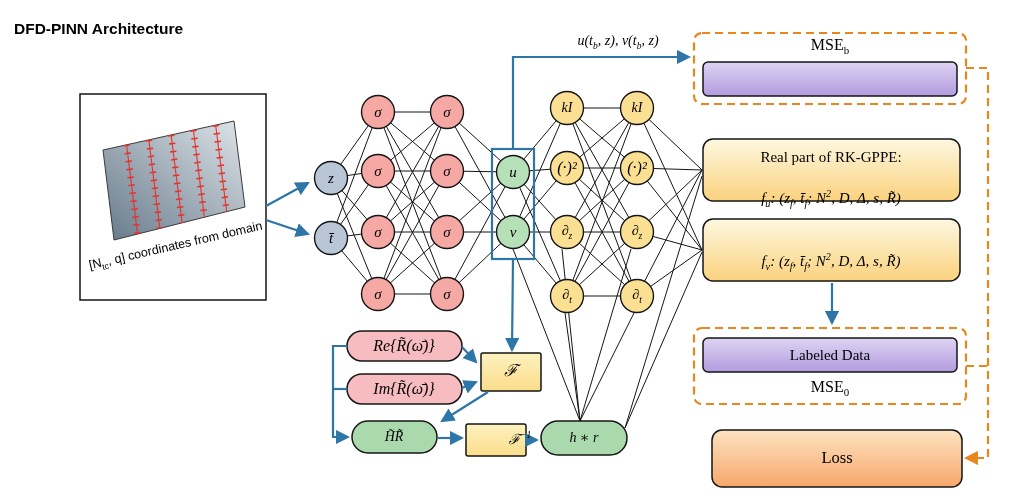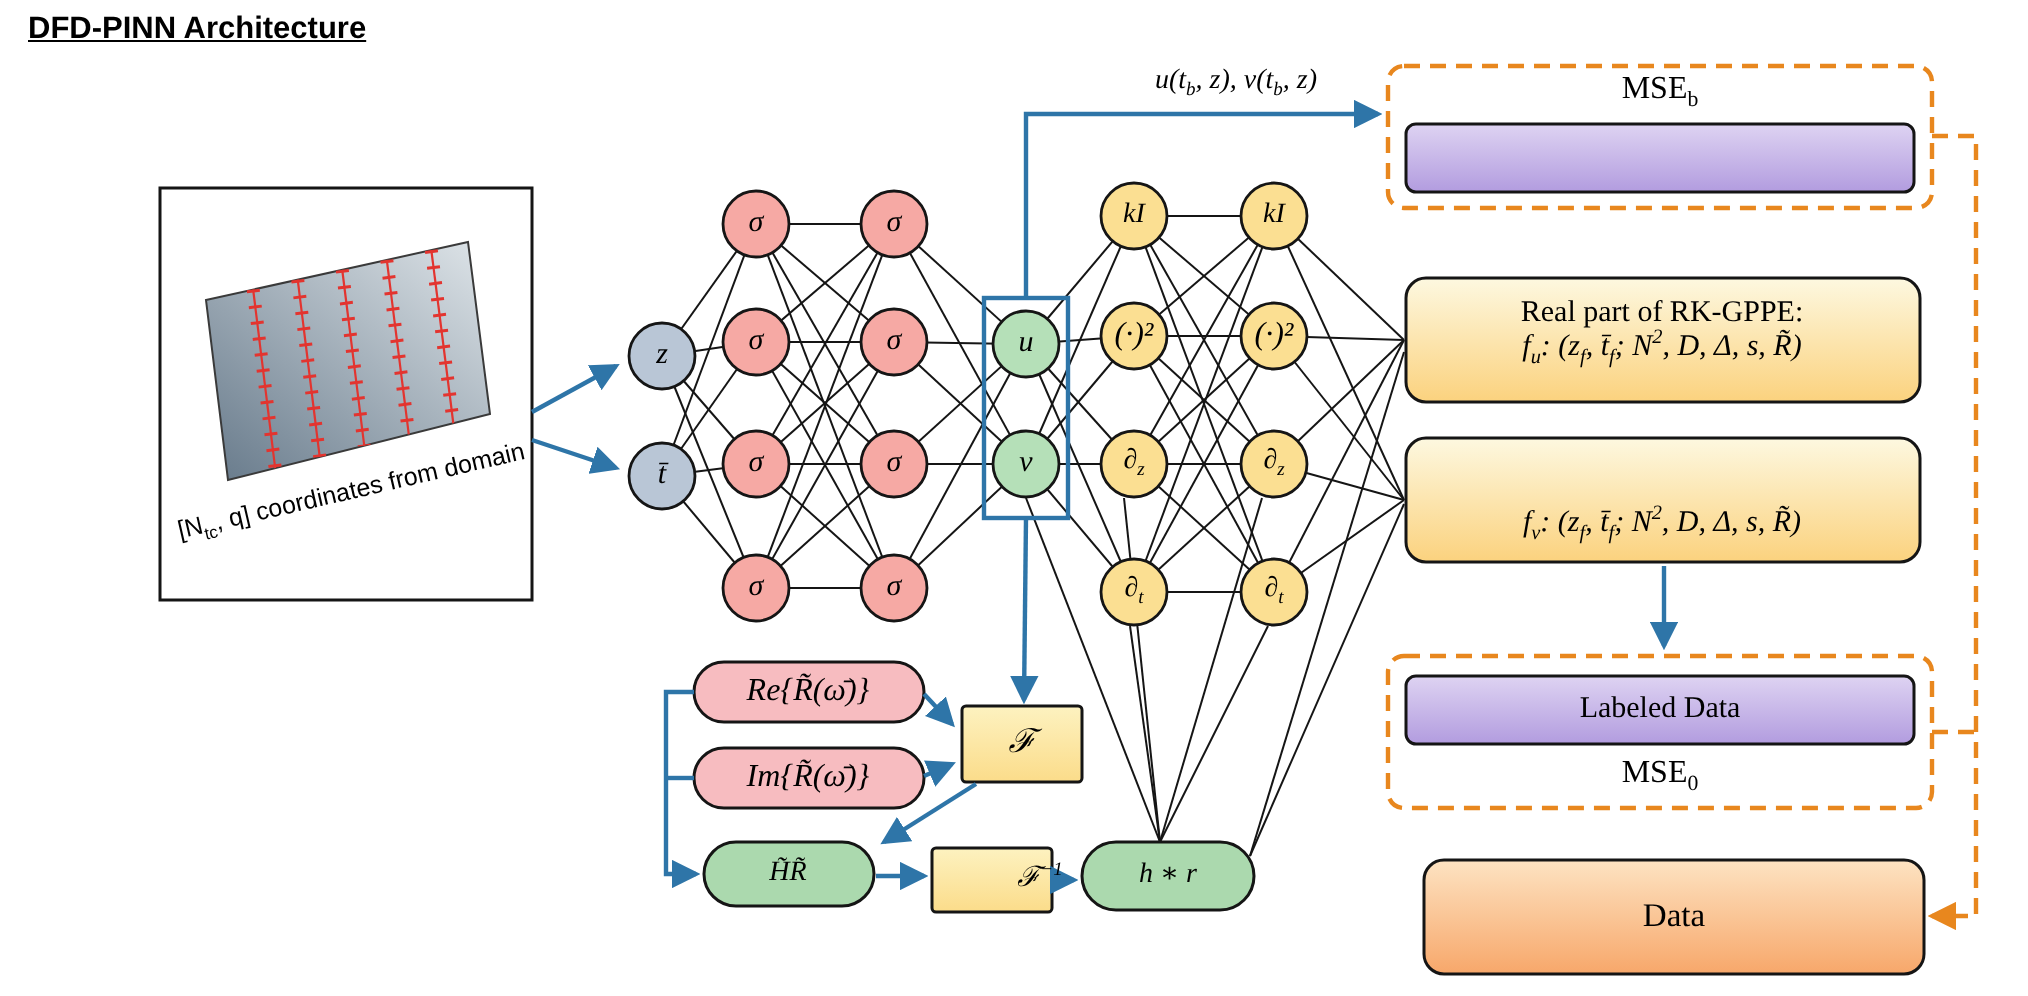--- a/index.html
+++ b/index.html
@@ -5,22 +5,22 @@
   *{margin:0;padding:0;box-sizing:border-box}
   body{background:#ffffff}
   #stage{position:relative;width:1014px;height:498px;background:#fff;overflow:hidden;
          font-family:"Liberation Serif","DejaVu Serif",serif}
   #diagram{position:absolute;left:0;top:0}
   
   .lbl{position:absolute;transform:translate(-50%,-50%);font:italic 15px "Liberation Serif","DejaVu Serif",serif;
        color:#000;white-space:nowrap;text-align:right;line-height:1.12}
   .roman{font-style:normal}
   .fs13{font-size:16px}.fs14{font-size:14px}.fs16{font-size:16.5px}
-  #page-title{position:absolute;left:14px;top:6px;font:bold 15.5px "Liberation Sans","DejaVu Sans",sans-serif;
-              text-decoration:underline;color:#000}
+  #page-title{position:absolute;left:14px;top:20px;font:bold 15.5px "Liberation Sans","DejaVu Sans",sans-serif;
+              color:#000}
   .lbl-rot{position:absolute;width:182px;transform:translate(-50%,-50%) rotate(-13deg);
            font:12.5px "Liberation Sans","DejaVu Sans",sans-serif;text-align:center;color:#000;line-height:1.15}
   .rt-sub{font-size:68%;vertical-align:sub}
   .rt-sup{font-size:68%;vertical-align:super}
   
   #edges line{stroke:#151515;stroke-width:1}
   .node{stroke:#151515;stroke-width:1.4}
   .n-in{fill:#b9c6d6}.n-h{fill:#f6a9a4}.n-out{fill:#b5e0b8}.n-op{fill:#fbdf92}
   .sample-line{stroke:#e3342f;stroke-width:1.1}
   .sample-ticks{stroke:#e3342f;stroke-width:6.5;stroke-dasharray:1.5 6.5}
@@ -237,25 +237,25 @@
 <div class="lbl fs13" style="left:637px;top:168px">(·)²</div>
 <div class="lbl fs14" style="left:567px;top:232px"><span>∂</span><span class="rt-sub">z</span></div>
 <div class="lbl fs14" style="left:637px;top:232px"><span>∂</span><span class="rt-sub">z</span></div>
 <div class="lbl fs14" style="left:567px;top:296px"><span>∂</span><span class="rt-sub">t</span></div>
 <div class="lbl fs14" style="left:637px;top:296px"><span>∂</span><span class="rt-sub">t</span></div>
 
 <div class="lbl fs14" style="left:618px;top:42px"><span>u(t</span><span class="rt-sub">b</span><span>, z), v(t</span><span class="rt-sub">b</span><span>, z)</span></div>
 
 <div class="lbl roman fs13" style="left:830px;top:46px"><span>MSE</span><span class="rt-sub">b</span></div>
 <div class="lbl roman" style="left:831px;top:157px">Real part of RK-GPPE:</div>
-<div class="lbl" style="left:831px;top:174px"><span>f</span><span class="rt-sub">u</span><span>: (z</span><span class="rt-sub">f</span><span>, t̄</span><span class="rt-sub">f</span><span>; N</span><span class="rt-sup">2</span><span>, D, Δ, s, R̃)</span></div>
+<div class="lbl" style="left:831px;top:199px"><span>f</span><span class="rt-sub">u</span><span>: (z</span><span class="rt-sub">f</span><span>, t̄</span><span class="rt-sub">f</span><span>; N</span><span class="rt-sup">2</span><span>, D, Δ, s, R̃)</span></div>
 <div class="lbl" style="left:831px;top:262px"><span>f</span><span class="rt-sub">v</span><span>: (z</span><span class="rt-sub">f</span><span>, t̄</span><span class="rt-sub">f</span><span>; N</span><span class="rt-sup">2</span><span>, D, Δ, s, R̃)</span></div>
 <div class="lbl roman" style="left:830px;top:355px">Labeled Data</div>
 <div class="lbl roman fs13" style="left:830px;top:388px"><span>MSE</span><span class="rt-sub">0</span></div>
-<div class="lbl roman fs16" style="left:837px;top:458px">Data</div>
+<div class="lbl roman fs16" style="left:837px;top:458px">Loss</div>
 
 <div class="lbl fs13" style="left:404px;top:346px">Re{R̃(ω̄)}</div>
 <div class="lbl fs13" style="left:404px;top:389px">Im{R̃(ω̄)}</div>
 <div class="lbl fs16" style="left:511px;top:371px">ℱ</div>
 <div class="lbl fs14" style="left:394px;top:437px">H̃R̃</div>
 <div class="lbl fs14" style="left:520px;top:439px"><span>ℱ</span><span class="rt-sup">−1</span></div>
 <div class="lbl fs14" style="left:584px;top:438px">h ∗ r</div>
 
 </div>
 

